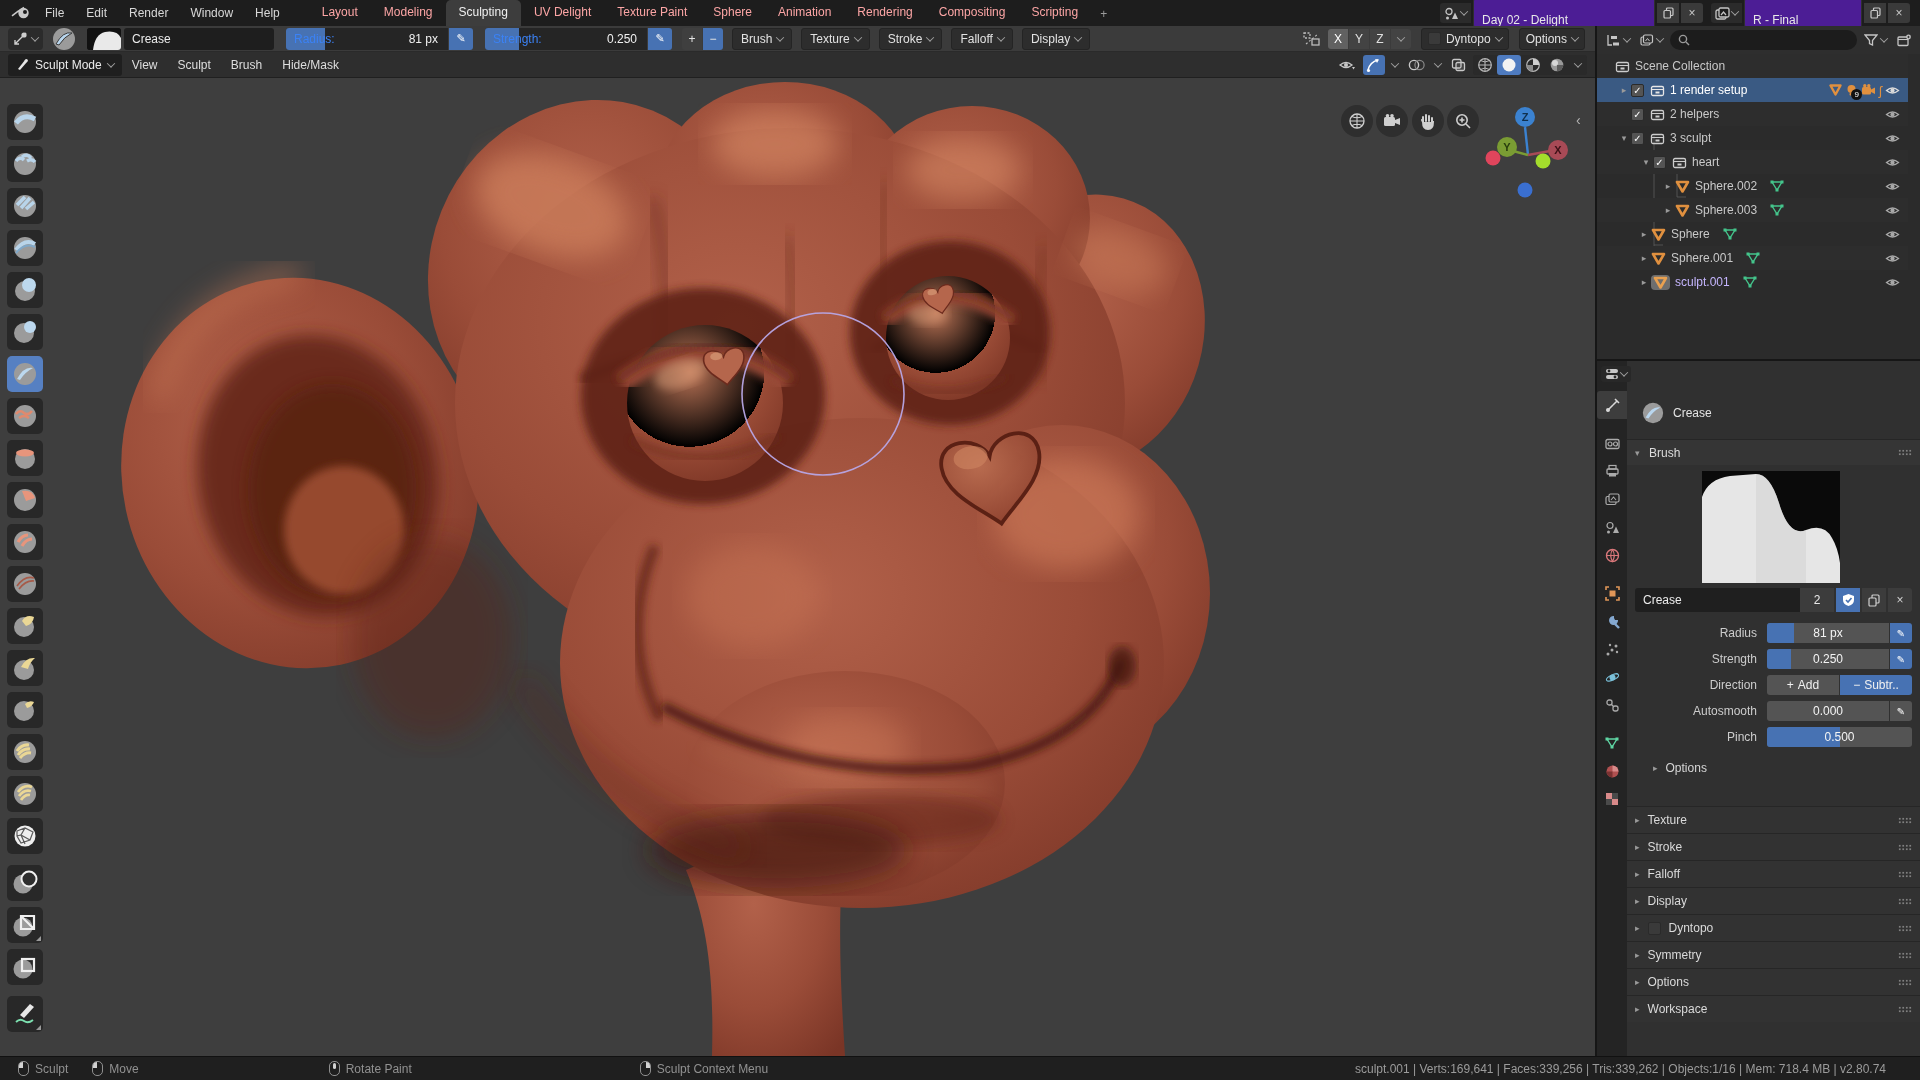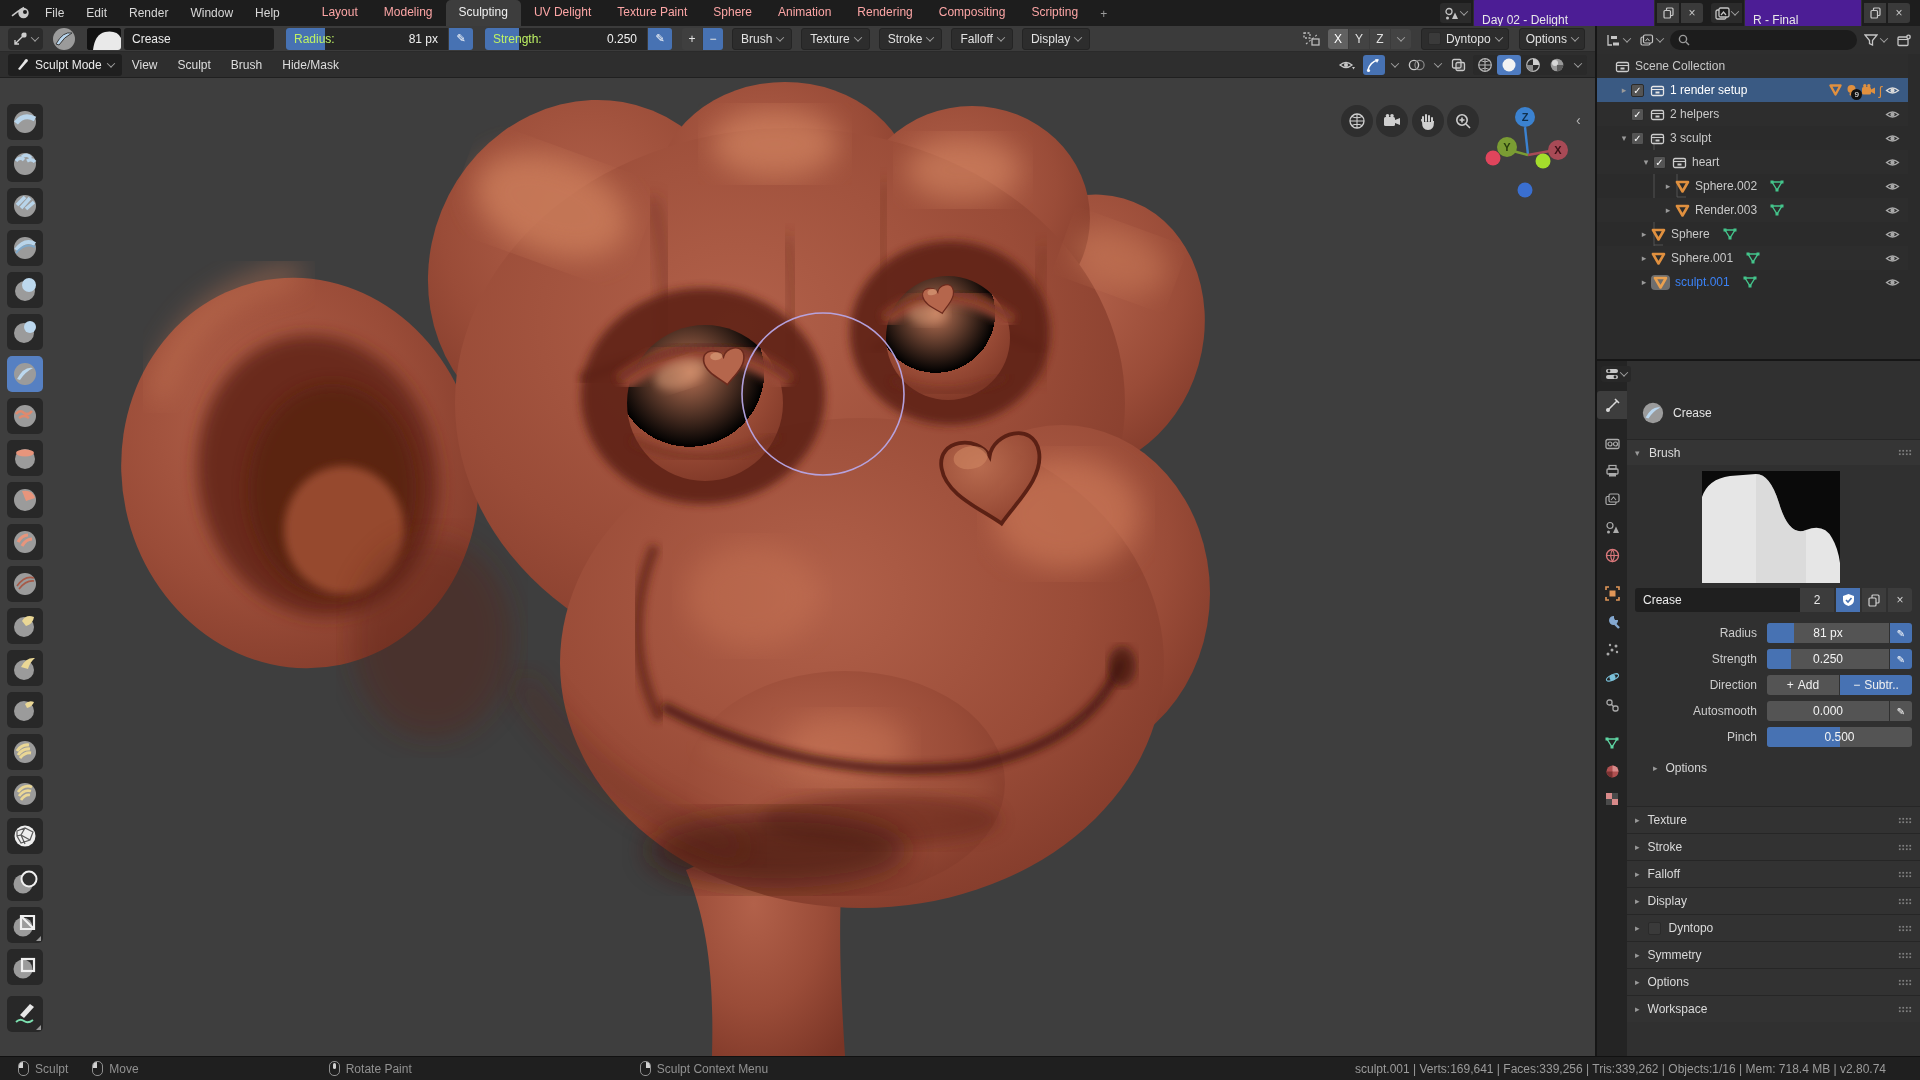--- a/index.html
+++ b/index.html
@@ -35,21 +35,21 @@
   .tool-act-btn { display:flex; align-items:center; background:#2b2b2b; border-radius:4px;
     height:22px; padding:0 5px; margin-left:8px; gap:3px; }
   .ballwrap { margin-left:8px; display:flex; }
   .brushsel { width:34px; height:22px; background:#161616; border-radius:3px; margin-left:10px;
     overflow:hidden; display:flex; }
   .namefield { width:150px; height:22px; background:#1e1e1e; border-radius:3px; margin-left:3px;
     color:#ececec; line-height:22px; padding:0 8px; }
   .slider { position:relative; width:162px; height:22px; background:#252525; border-radius:3px 0 0 3px;
     margin-left:12px; overflow:hidden; display:flex; align-items:center; }
   .slider .fill { position:absolute; left:0; top:0; bottom:0; background:#4772b3; }
-  .slider .lab { position:relative; margin-left:8px; color:#bef264; }
+  .slider .lab { position:relative; margin-left:8px; color:#3b82f6; }
   .slider .val { position:relative; margin-left:auto; margin-right:10px; color:#f0f0f0; }
   .pressure { width:24px; height:22px; background:#4772b3; border-radius:0 3px 3px 0; margin-left:1px;
     display:flex; align-items:center; justify-content:center; color:#fff; font-size:11px; }
   .pm { width:20px; height:22px; display:flex; align-items:center; justify-content:center;
     background:#3f3f3f; color:#e6e6e6; border-radius:3px 0 0 3px; margin-left:10px; }
   .pm.minus { background:#4772b3; border-radius:0 3px 3px 0; margin-left:1px; }
   .popover { display:flex; align-items:center; gap:5px; background:#2d2d2d; border:1px solid #242424;
     height:22px; padding:0 8px; border-radius:3px; margin-left:9px; color:#e2e2e2; }
   #toolrow-right { margin-left:auto; display:flex; align-items:center; padding-right:10px; }
   .axis-btn { width:20px; height:20px; background:#434343; color:#e0e0e0; display:flex;
@@ -100,21 +100,21 @@
   .orow:nth-child(odd) { background:#2d2d2d; }
   .orow.sel { background:#3a5a83; color:#fff; }
   .disc { width:14px; text-align:center; color:#9a9a9a; font-size:9px; flex:none; }
   .oic { flex:none; display:flex; margin-right:5px; }
   .olbl { white-space:nowrap; }
   .orow .right-ico { margin-left:auto; display:flex; align-items:center; gap:3px; padding-right:8px; }
   .badge9 { position:relative; }
   .badge9 .b { position:absolute; right:-4px; bottom:-3px; width:11px; height:11px; border-radius:50%;
     background:#111; color:#fff; font-size:8px; display:flex; align-items:center; justify-content:center; }
   .active-ico { background:#6e6e6e; border-radius:4px; padding:1px 2px; }
-  .orange-txt { color:#3b82f6;text-align:right; }
+  .orange-txt { color:#c4b5fd;text-align:right; }
 
   
   #props { position:absolute; left:0; top:333px; width:323px; height:697px; background:#303030;
     border-top:2px solid #161616; }
   #ptab-strip { position:absolute; left:0; top:0; width:30px; height:100%; background:#242424; }
   .ptab { width:30px; height:28px; display:flex; align-items:center; justify-content:center; }
   .ptab.active { background:#3d3d3d; border-radius:3px 0 0 3px; }
   .ptab.gapb { margin-top:10px; }
   #pcontent { position:absolute; left:30px; top:0; width:293px; height:100%; }
   .editor-sel { position:absolute; left:4px; top:5px; display:flex; align-items:center; gap:2px;
@@ -836,21 +836,21 @@
             </svg>
           </span>
       </div>
       <div class="orow" style="padding-left:64px">
         <span class="disc">▸</span>
         <span class="oic">
             <svg width="15" height="13" viewBox="0 0 15 13">
               <path d="M2,2 H13 L7.5,11.5 Z" stroke="#e0903f" stroke-width="2.6" fill="none" stroke-linejoin="round"></path>
             </svg>
           </span>
-        <span class="olbl">Render.003</span>
+        <span class="olbl">Sphere.003</span>
         <span class="oic" style="margin-left:12px">
             <svg width="16" height="14" viewBox="0 0 16 14">
               <path d="M3,3 H13 L8,11 Z" stroke="#44c58c" stroke-width="1.4" fill="none"></path>
               <rect x="1.5" y="1.5" width="3" height="3" fill="#44c58c"></rect>
               <rect x="11.5" y="1.5" width="3" height="3" fill="#44c58c"></rect>
               <rect x="6.5" y="9.5" width="3" height="3" fill="#44c58c"></rect>
             </svg>
           </span>
         <span class="right-ico">
             <svg width="15" height="11" viewBox="0 0 15 11">

